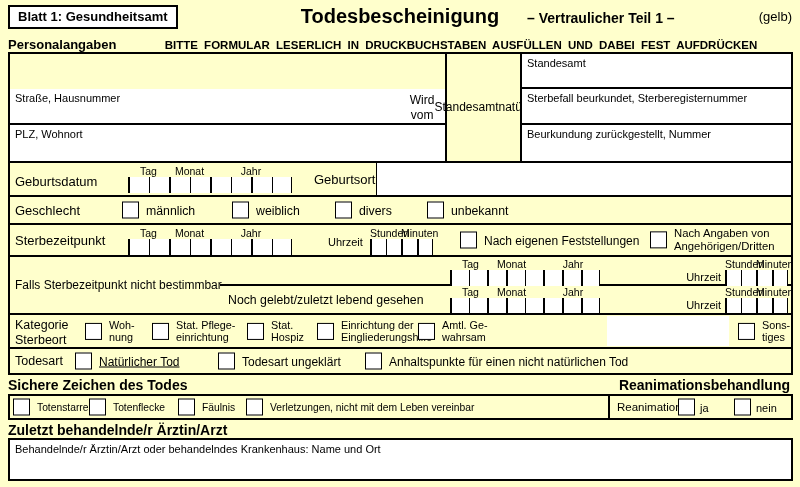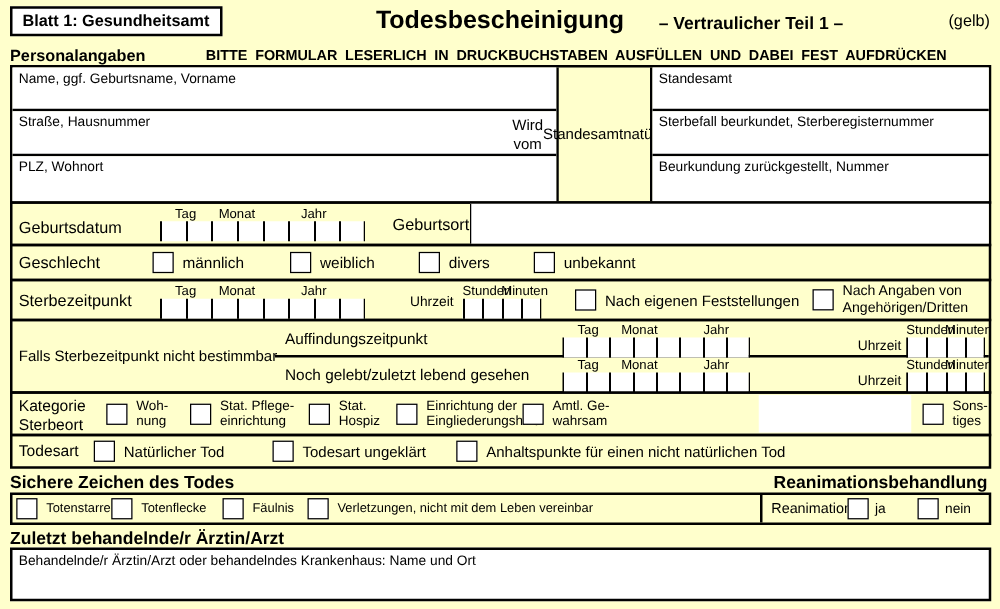--- a/index.html
+++ b/index.html
@@ -45,23 +45,20 @@
 <div class="abs bold" style="left:250px;top:5px;width:300px;text-align:center;font-size:20px;">Todesbescheinigung</div>
 <div class="abs bold" style="left:527px;top:10px;font-size:14px;">– Vertraulicher Teil 1 –</div>
 <div class="abs" style="right:8px;top:9px;font-size:13px;">(gelb)</div>
 
 <div class="abs bold" style="left:8px;top:37px;font-size:13px;">Personalangaben</div>
 <div class="abs bold" style="left:132px;right:10px;top:39px;text-align:center;font-size:11.5px;word-spacing:3px;">BITTE FORMULAR LESERLICH IN DRUCKBUCHSTABEN AUSFÜLLEN UND DABEI FEST AUFDRÜCKEN</div>
 
 <div class="box" style="left:8px;top:52px;width:785px;height:111px;">
 
   <div class="abs" style="left:0;top:0;bottom:0;width:437px;border-right:2px solid #000;box-sizing:border-box;">
-    <div class="abs white" style="left:0;right:0;top:0;height:35px;border-bottom:2px solid #000;box-sizing:border-box;">
-      <span class="fieldlabel">Name, ggf. Geburtsname,  Vorname</span>
-    </div>
     <div class="abs white" style="left:0;right:0;top:35px;height:36px;border-bottom:2px solid #000;box-sizing:border-box;">
       <span class="fieldlabel">Straße, Hausnummer</span>
     </div>
     <div class="abs white" style="left:0;right:0;top:71px;bottom:0;">
       <span class="fieldlabel">PLZ, Wohnort</span>
     </div>
   </div>
 
   <div class="abs" style="left:437px;top:0;bottom:0;width:73px;display:flex;justify-content:center;align-items:center;font-size:12px;line-height:1.25;text-align:center;">
     <span>Wird vom</span>
@@ -144,21 +141,20 @@
       <span style="display:block;">Nach Angaben von</span>
       <span style="display:block;">Angehörigen/Dritten</span>
     </span>
   </div>
 </div>
 
 <div class="row" style="top:255px;height:60px;">
   <span class="rowlabel vcenter" style="left:5px;font-size:12px;">Falls Sterbezeitpunkt  nicht bestimmbar</span>
   <div class="abs" style="left:210px;right:0;top:27px;height:2px;background:#000;"></div>
 
-  <span class="rowlabel" style="left:218px;top:7px;font-size:12.3px;">Auffindungszeitpunkt</span>
   <div class="comb" style="left:440px;top:0;">
     <div class="top">
       <span class="d1">Tag</span>
       <span class="d2">Monat</span>
       <span class="d3">Jahr</span>
     </div>
     <div class="cells" style="width:150px;background:repeating-linear-gradient(to right,#000 0 1.6px,#fff 1.6px 18.7px);"></div>
   </div>
   <span class="uhr" style="right:70px;top:14px;">Uhrzeit</span>
   <div class="comb" style="right:3px;top:0;">
@@ -235,21 +231,21 @@
       <span style="display:block;">Sons-</span>
       <span style="display:block;">tiges</span>
     </span>
   </div>
 </div>
 
 <div class="row" style="top:347px;height:28px;">
   <span class="rowlabel vcenter" style="left:5px;">Todesart</span>
   <div class="opt vcenter" style="left:65px;">
     <span class="cb"></span>
-    <span class="lbl1" style="font-size:12px;">Natürlicher Tod</span>
+    <span class="lbl1" style="font-size:12px;text-decoration:underline;">Natürlicher Tod</span>
   </div>
   <div class="opt vcenter" style="left:208px;">
     <span class="cb"></span>
     <span class="lbl1" style="font-size:12px;">Todesart ungeklärt</span>
   </div>
   <div class="opt vcenter" style="left:355px;">
     <span class="cb"></span>
     <span class="lbl1" style="font-size:12px;">Anhaltspunkte für einen nicht natürlichen Tod</span>
   </div>
 </div>

